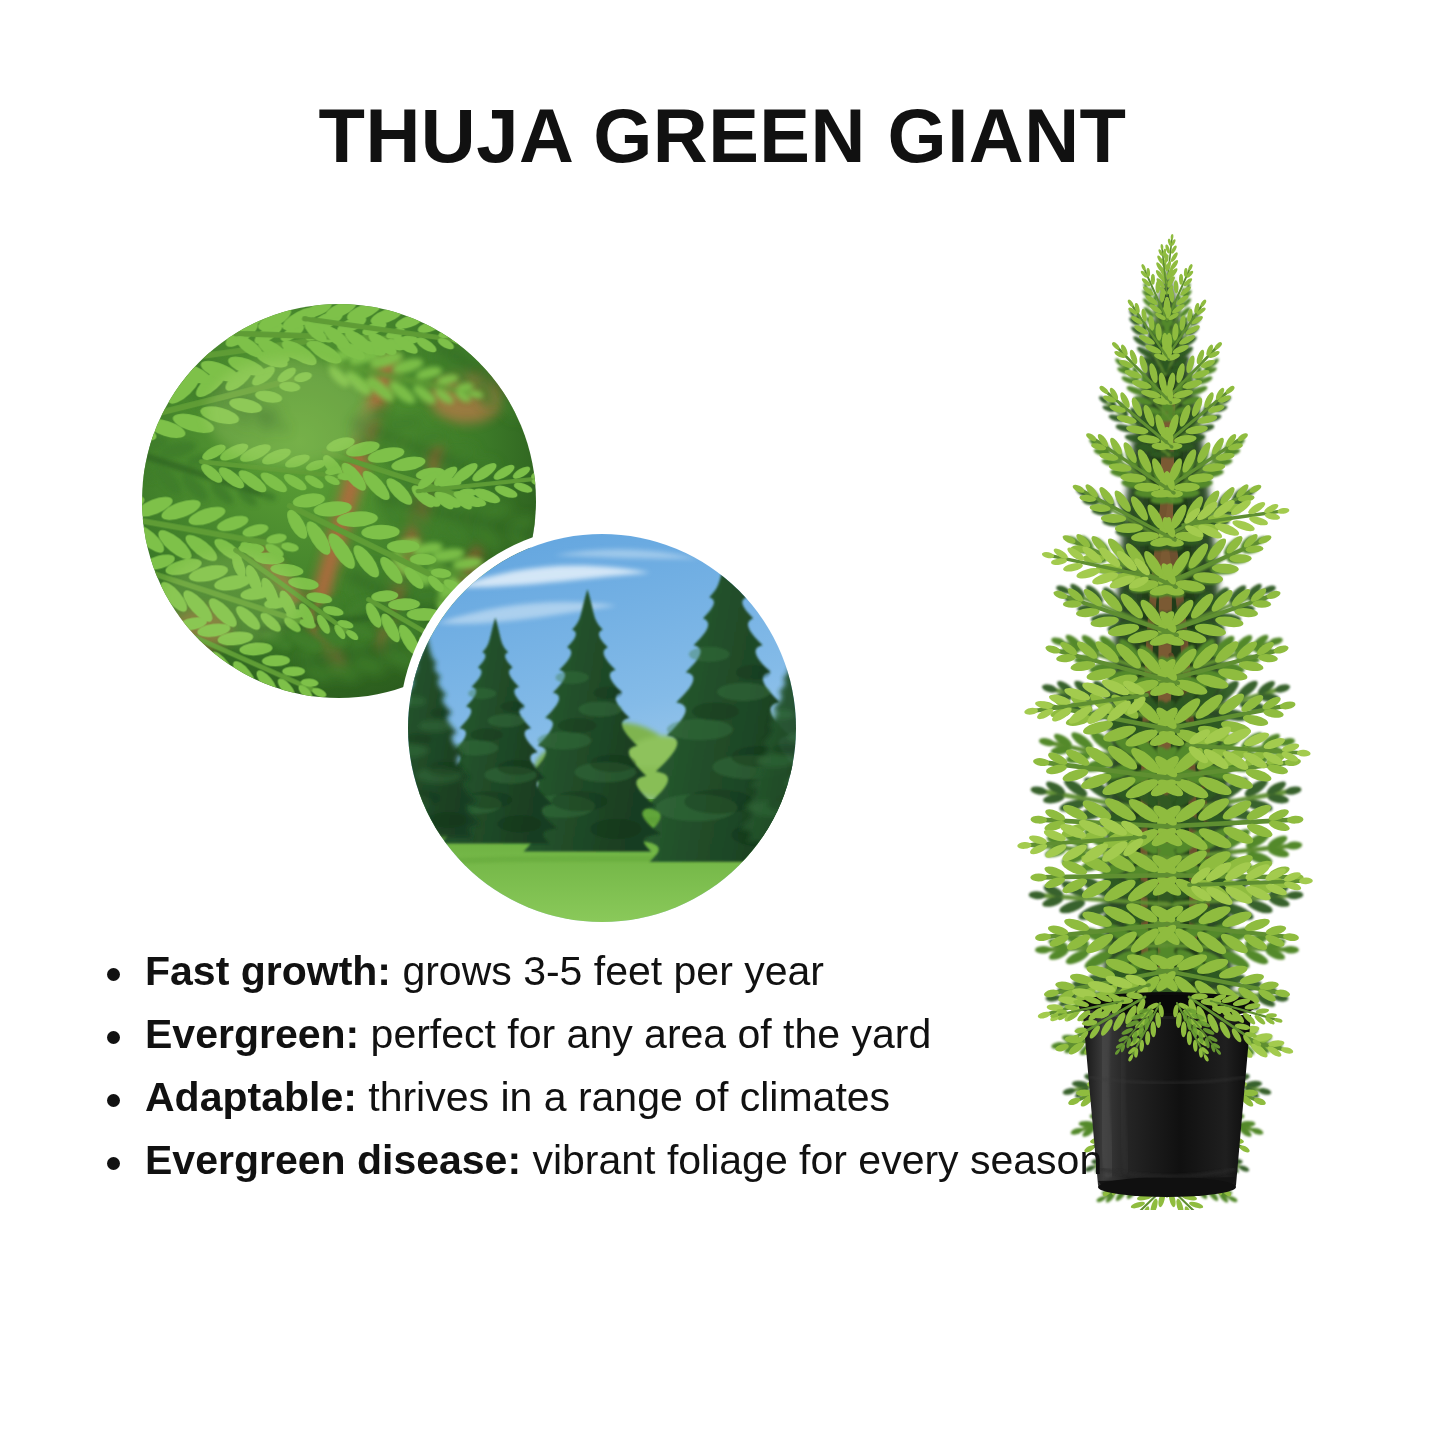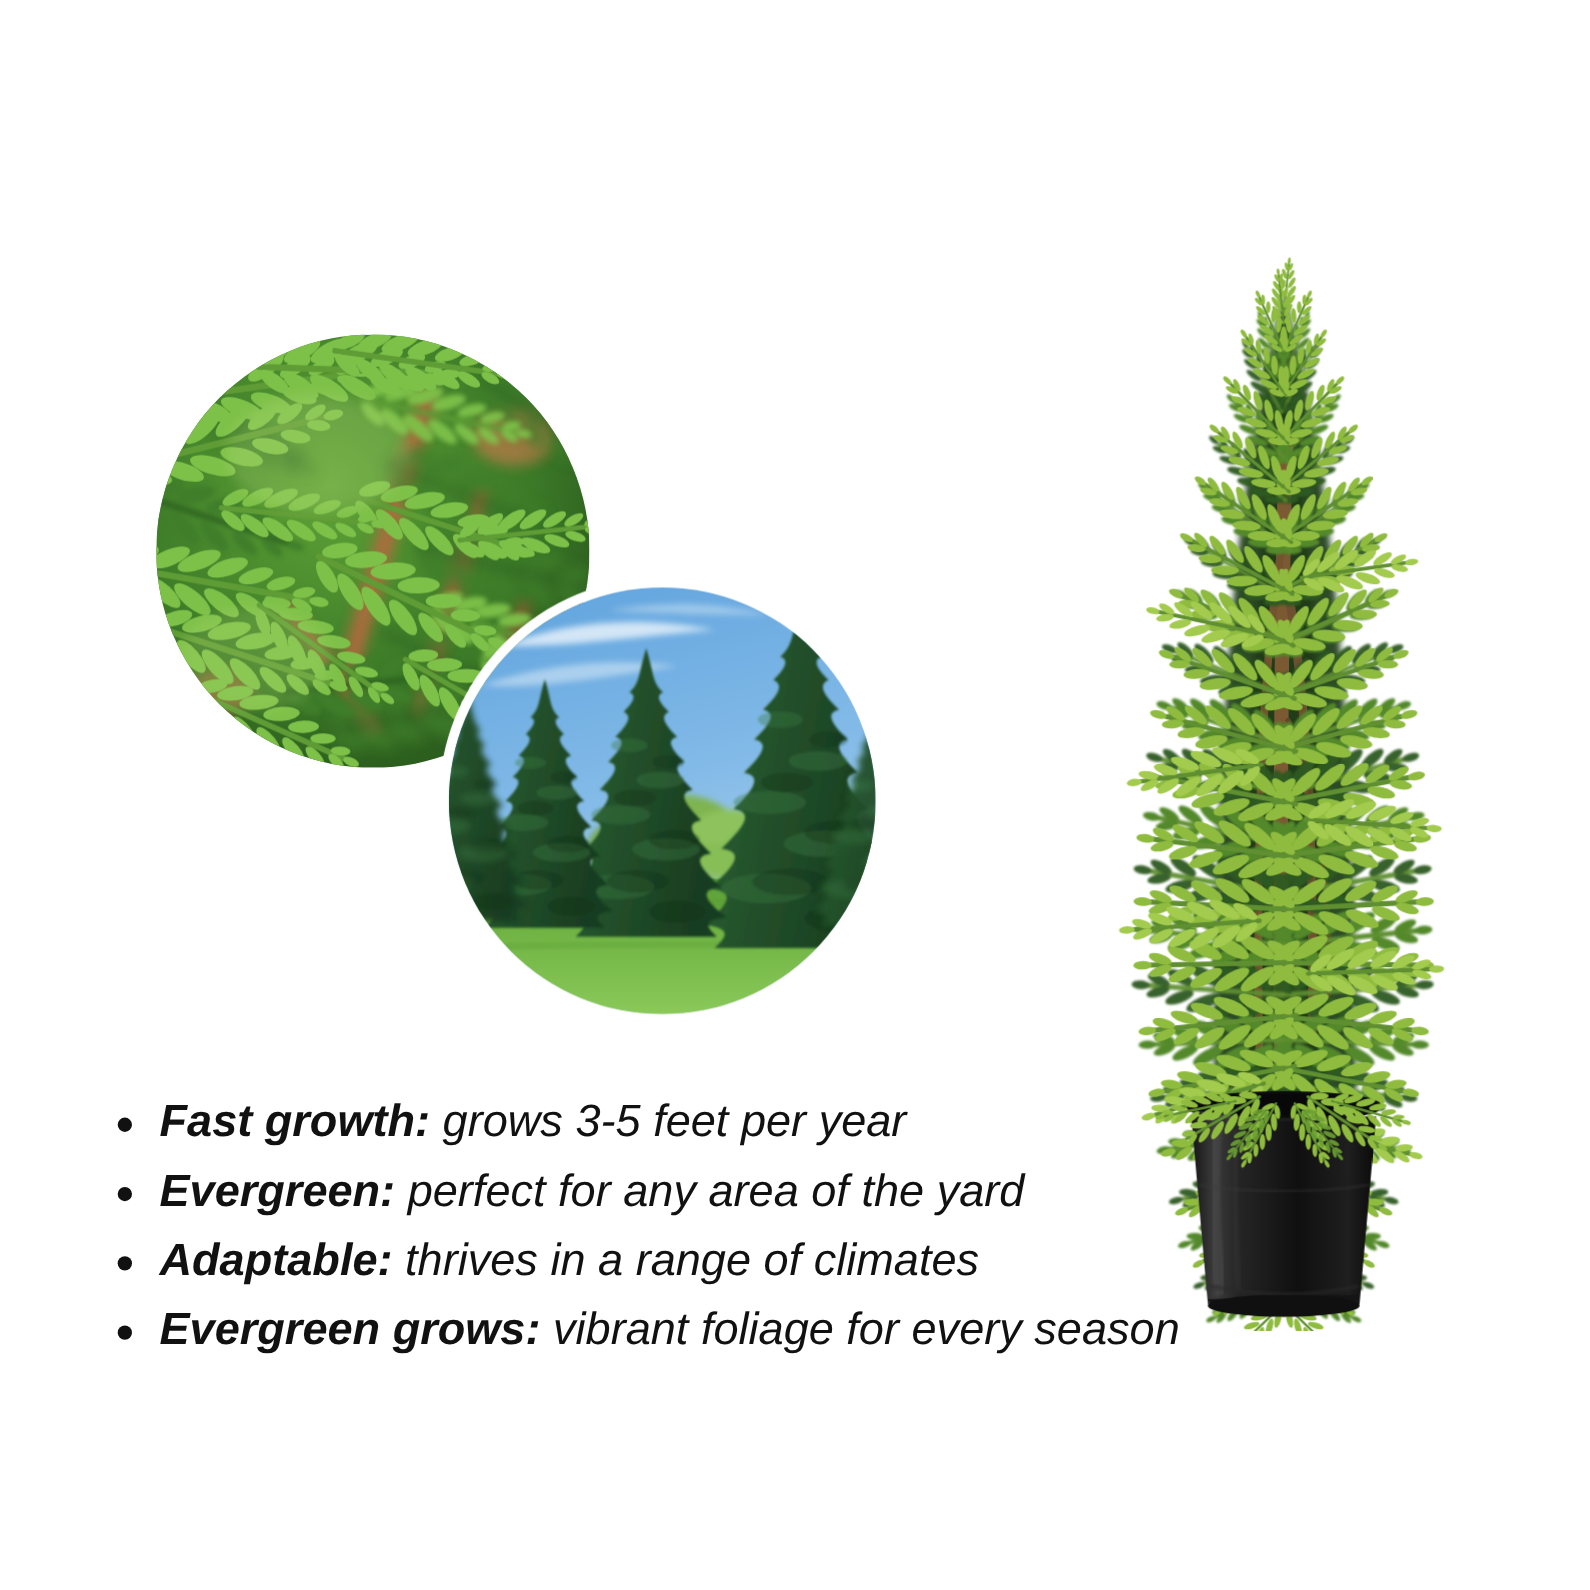--- a/index.html
+++ b/index.html
@@ -38,23 +38,22 @@
   
   #potted-plant {
     position:absolute;
     left:955px; top:225px; width:425px; height:985px;
   }
   #potted-plant svg { display:block; width:100%; height:100%; }
 
   
   .bullets {
     position:absolute;
-    left:95px; top:988px; width:1230px;
+    left:95px; top:940px; width:1230px;
     list-style:none;
-    font-style:italic;
   }
   .bullets li {
     position:relative;
     padding-left:50px;
     font-size:41px;
     line-height:63px;
     color:#111111;
     white-space:nowrap;
     font-family:"Liberation Sans", sans-serif;
   }
@@ -67,20 +66,21 @@
     border-radius:50%;
   }
   .bullets .lead { font-weight:bold; }
   .bullets .rest { font-weight:normal; }
 </style>
 </head>
 <body>
 
 <div id="stage">
 
+  <div class="title">THUJA GREEN GIANT</div>
 
   <div class="circle-photo" id="circle-foliage">
     <svg viewBox="0 0 400 400" preserveAspectRatio="xMidYMid slice">
       <defs>
         <radialGradient id="fgBg" cx="40%" cy="35%" r="85%">
           <stop offset="0%" stop-color="#5fa337"></stop>
           <stop offset="55%" stop-color="#3c7a28"></stop>
           <stop offset="100%" stop-color="#1d4415"></stop>
         </radialGradient>
         <filter id="blurSoft">
@@ -500,17 +500,17 @@
     <li>
       <span class="lead">Fast growth:</span><span class="rest"> grows 3-5 feet per year</span>
     </li>
     <li>
       <span class="lead">Evergreen:</span><span class="rest"> perfect for any area of the yard</span>
     </li>
     <li>
       <span class="lead">Adaptable:</span><span class="rest"> thrives in a range of climates</span>
     </li>
     <li>
-      <span class="lead">Evergreen grows:</span><span class="rest"> vibrant foliage for every season</span>
+      <span class="lead">Evergreen disease:</span><span class="rest"> vibrant foliage for every season</span>
     </li>
   </ul>
 
 </div>
 
 </body></html>

